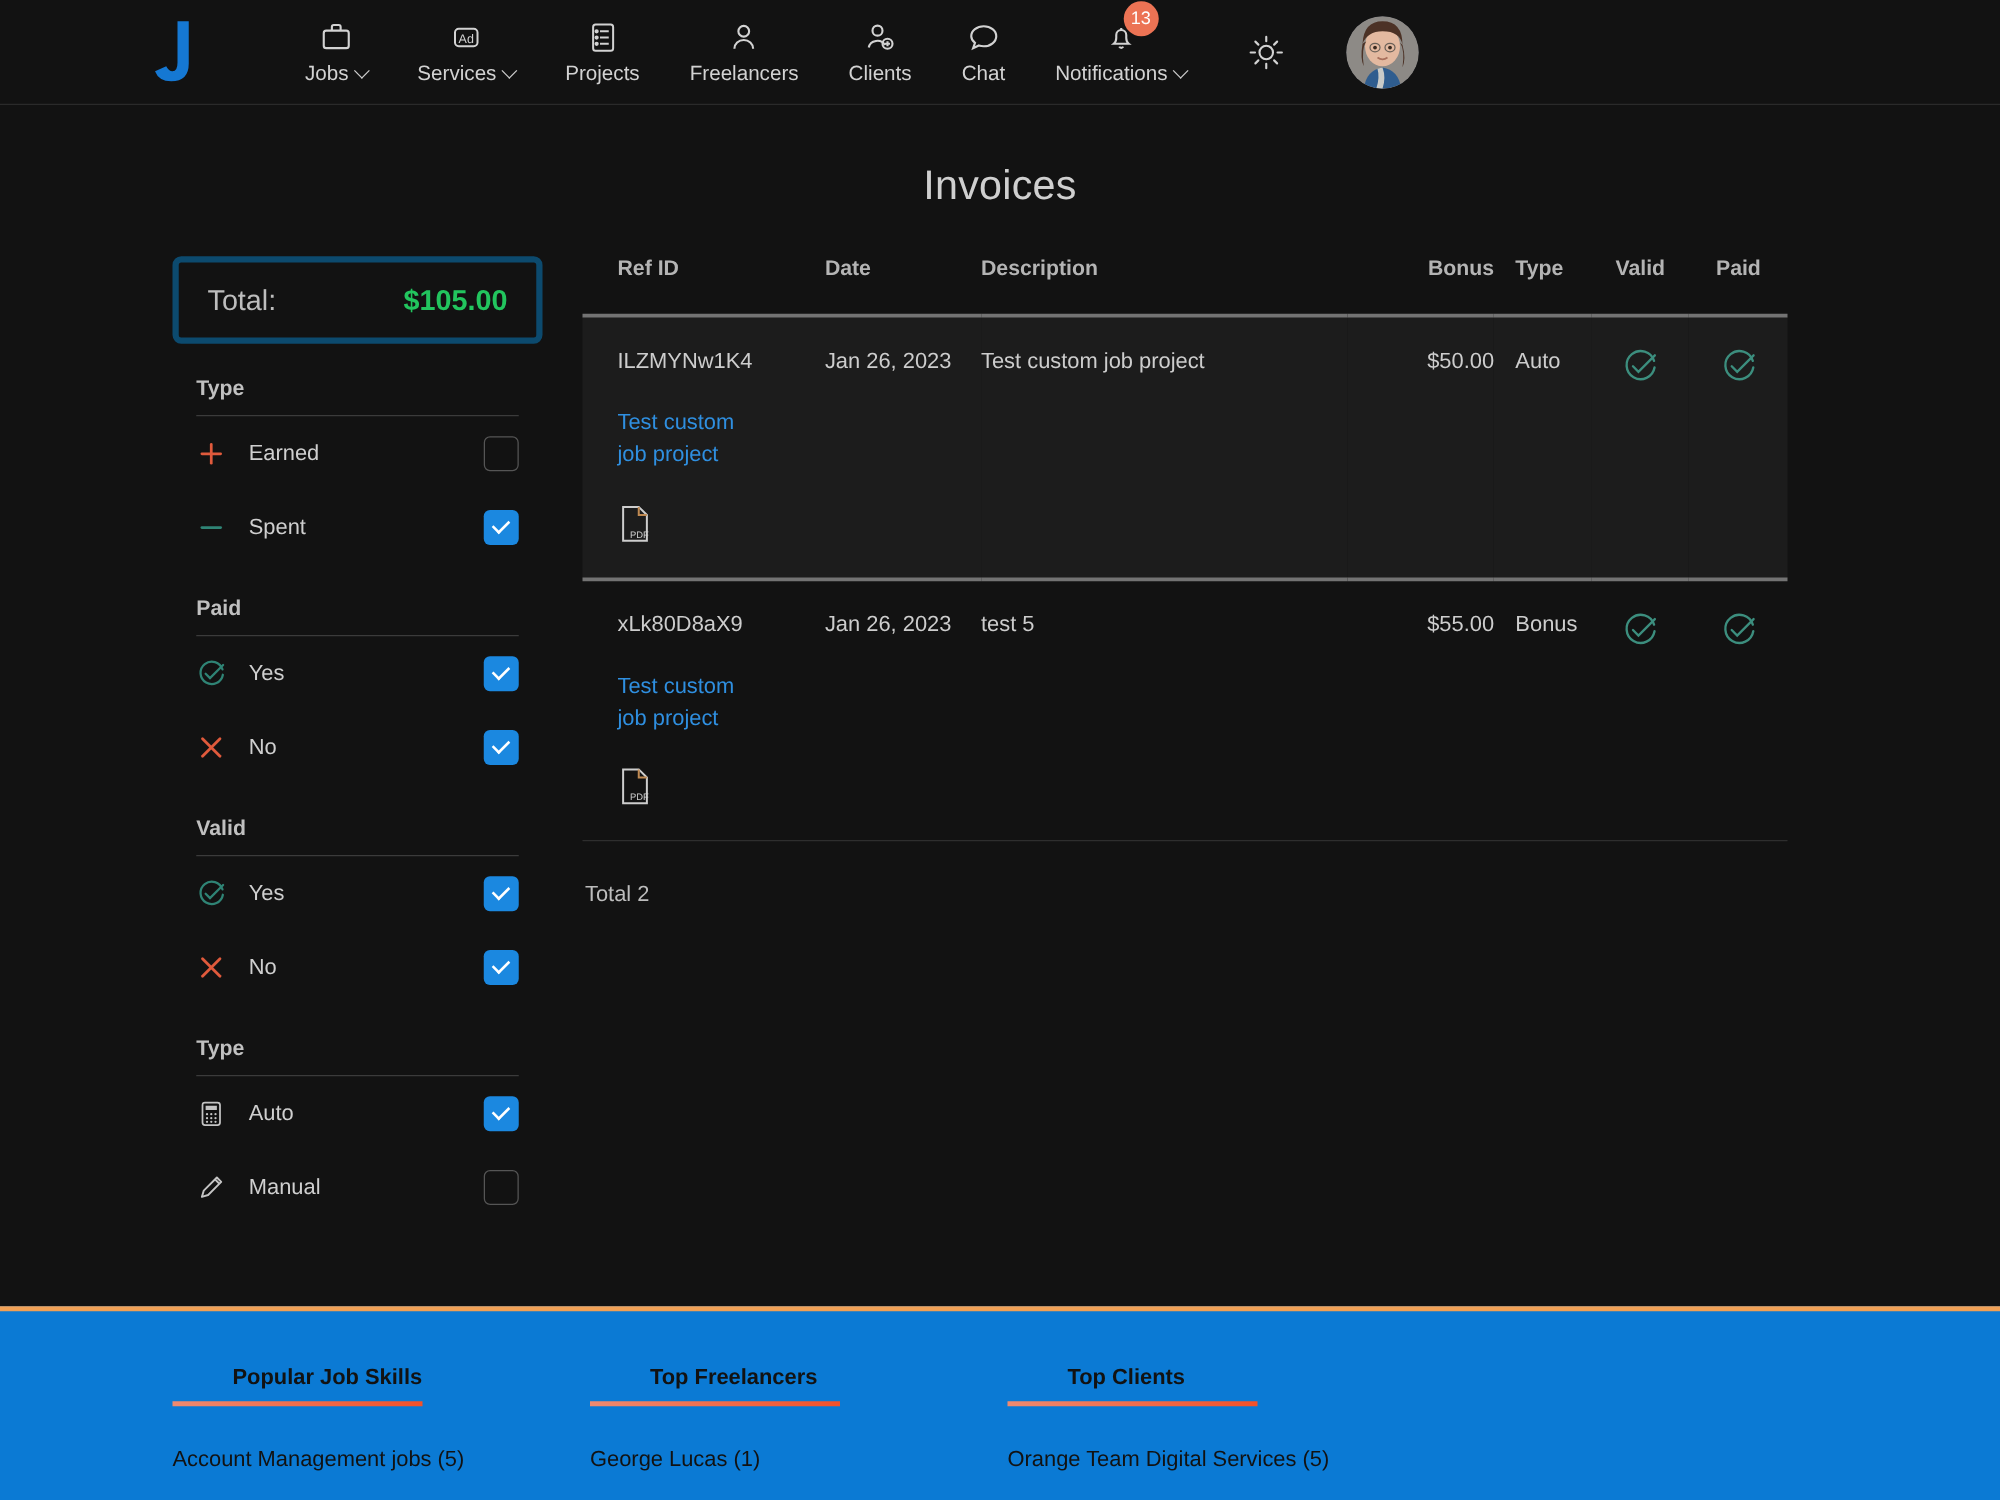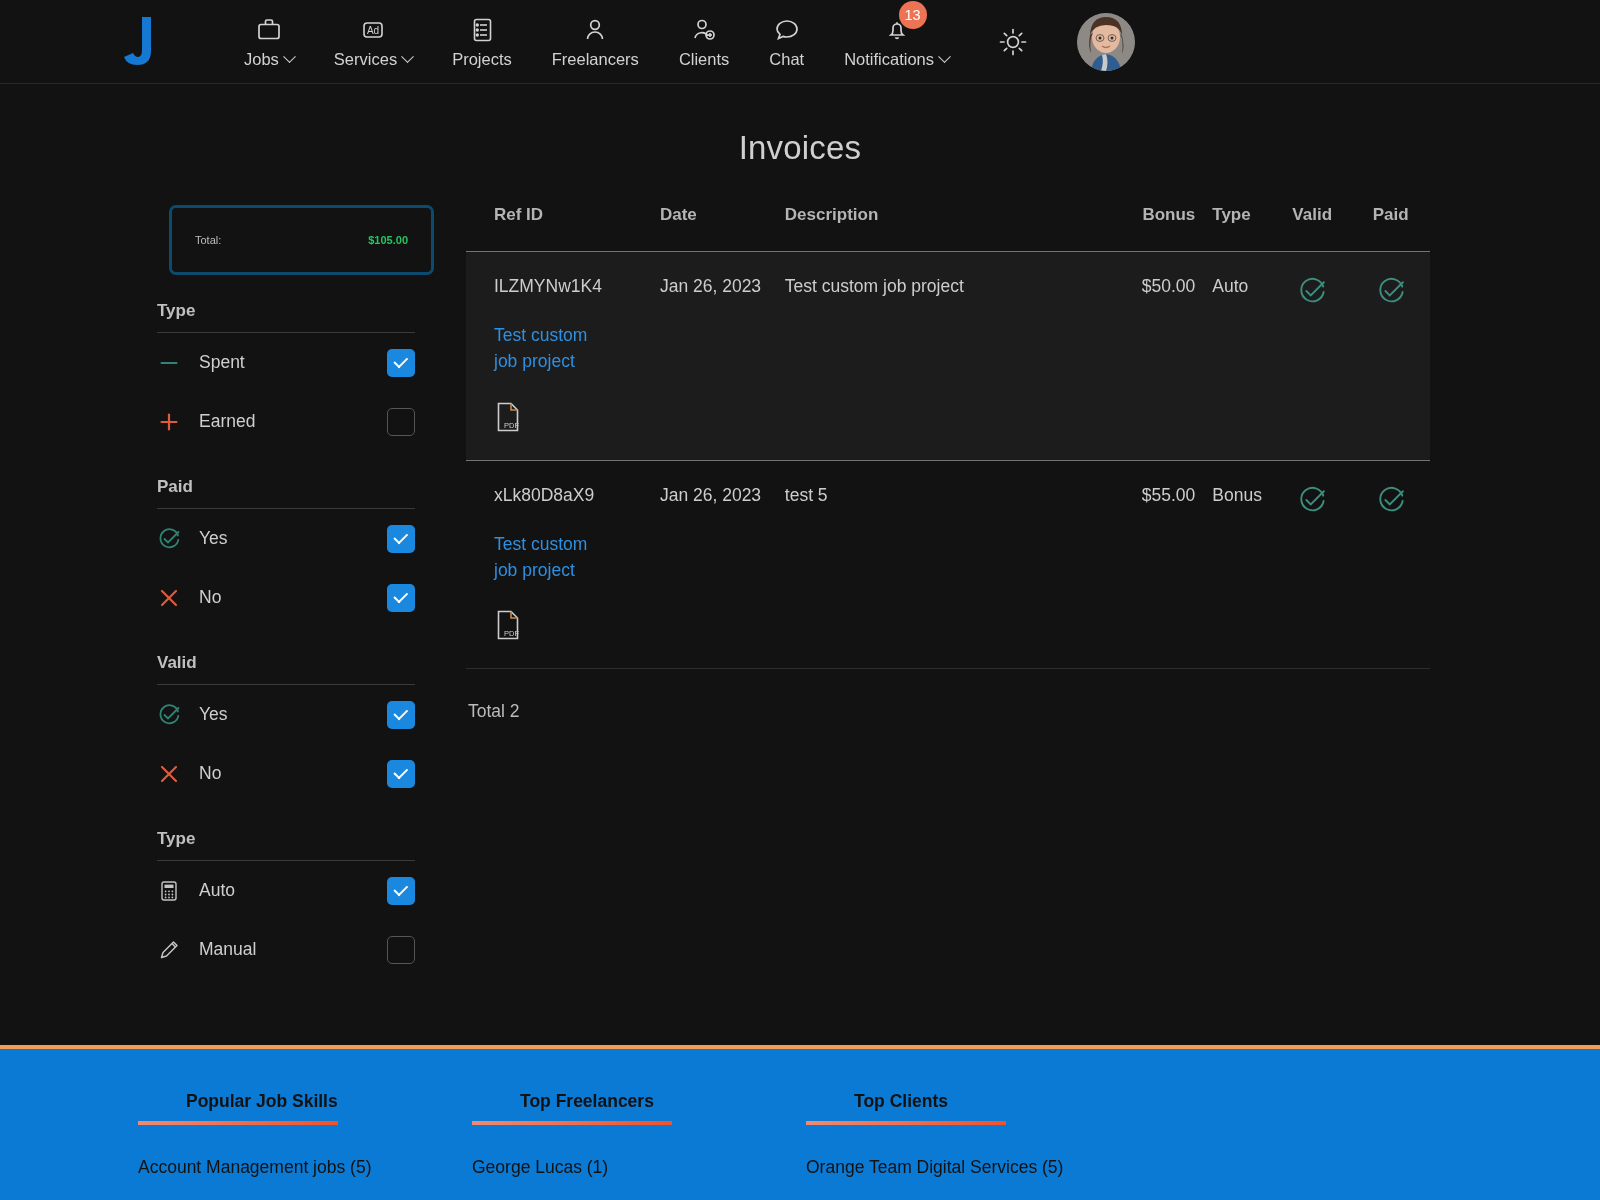--- a/index.html
+++ b/index.html
@@ -151,30 +151,29 @@
     display: flex;
     margin-top: 38px;
     padding-left: 138px;
     padding-right: 170px;
   }
 
   
   .sidebar { width: 296px; flex: 0 0 296px; }
 
   .total-box {
-    border: 3px solid #0c4a6e;
+    border: 5px solid #0c4a6e;
     border-radius: 7px;
     height: 70px;
     display: flex;
     align-items: center;
     justify-content: space-between;
     padding: 0 23px;
     color: #bdbdbd;
-    font-size: 11px;
-    margin-left: 31px;
+    font-size: 23px;
   }
   .total-box .amt { color: #22c55e; font-weight: bold; }
 
   .filter-group { margin-top: 26px; }
   .filter-title {
     color: #c0c0c0;
     font-size: 17px;
     font-weight: bold;
     padding-bottom: 11px;
     border-bottom: 1px solid #3b3b3b;
@@ -235,21 +234,21 @@
   .th-date    { width: 128px; }
   .th-desc    { width: 300px; }
   .th-amount  { text-align: right !important; width: 120px; }
   .th-type    { width: 78px; padding-left: 17px !important; }
   .th-valid   { width: 80px; text-align: center !important; }
   .th-paid    { width: 80px; text-align: center !important; }
 
   .row { vertical-align: top; }
   .row.alt td { background: #1c1c1c; }
   .row td {
-    border-top: 1px solid #737373;
+    border-top: 3px solid #737373;
     padding-top: 24px;
     padding-bottom: 22px;
     color: #cdcdcd;
     font-size: 17.5px;
   }
   .row td.c-ref   { padding-left: 28px; }
   .row td.c-amt   { text-align: right; }
   .row td.c-type  { padding-left: 17px; }
   .row td.c-valid,
   .row td.c-paid  { text-align: center; }
@@ -475,37 +474,37 @@
     <div class="total-box">
       <span>Total:</span>
       <span class="amt">$105.00</span>
     </div>
 
     <div class="filter-group">
       <div class="filter-title">Type</div>
 
       <div class="filter-row">
         <span class="filter-ico">
-          <svg width="24" height="24" viewBox="0 0 24 24" stroke="#2f8475" stroke-width="2.2" stroke-linecap="round">
-            <line x1="4.5" y1="12" x2="19.5" y2="12"></line>
-          </svg>
-        </span>
-        <span class="filter-label">Spent</span>
-        <span class="chk on"></span>
-      </div>
-
-      <div class="filter-row">
-        <span class="filter-ico">
           <svg width="24" height="24" viewBox="0 0 24 24" stroke="#e05a3c" stroke-width="2.2" stroke-linecap="round">
             <line x1="12" y1="4.5" x2="12" y2="19.5"></line>
               <line x1="4.5" y1="12" x2="19.5" y2="12"></line>
           </svg>
         </span>
         <span class="filter-label">Earned</span>
         <span class="chk off"></span>
+      </div>
+
+      <div class="filter-row">
+        <span class="filter-ico">
+          <svg width="24" height="24" viewBox="0 0 24 24" stroke="#2f8475" stroke-width="2.2" stroke-linecap="round">
+            <line x1="4.5" y1="12" x2="19.5" y2="12"></line>
+          </svg>
+        </span>
+        <span class="filter-label">Spent</span>
+        <span class="chk on"></span>
       </div>
     </div>
 
     <div class="filter-group">
       <div class="filter-title">Paid</div>
 
       <div class="filter-row">
         <span class="filter-ico">
           <svg width="24" height="24" viewBox="0 0 24 24" fill="none" stroke="#2f8475" stroke-width="1.8" stroke-linecap="round">
             <path d="M21 8.5 A9 9 0 1 0 21.3 12.8"></path>

